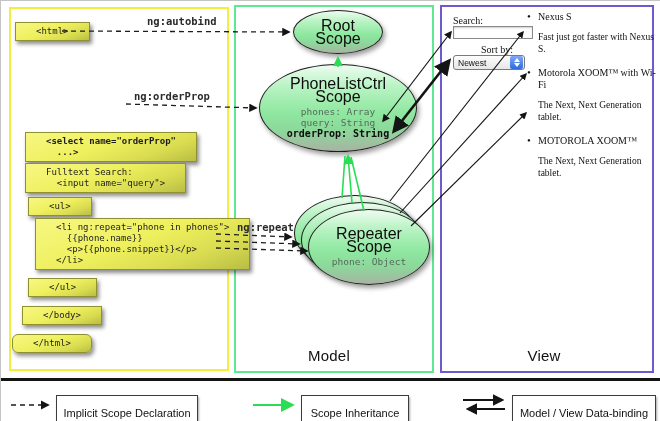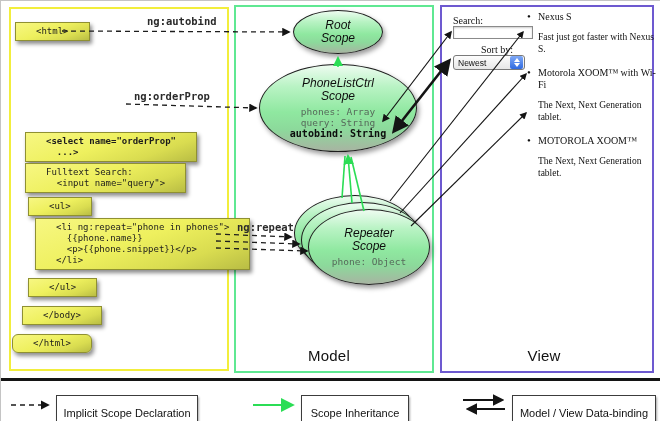--- a/index.html
+++ b/index.html
@@ -28,21 +28,21 @@
 
   
   .edge-label { position:absolute; z-index:35; font-family:"DejaVu Sans Mono", monospace;
                 font-size:10.5px; font-weight:600; color:#2b2b2b; }
 
   
   .scope { position:absolute; border-radius:50%; border:1.5px solid #1d1d1d;
            background:linear-gradient(180deg,#eefcf1 0%, #b9f3c4 25%, #8fe8a0 55%, #8cd99b 75%, #a8b4a2 100%);
            box-shadow:2px 3px 5px rgba(0,0,0,.4);
            display:flex; flex-direction:column; align-items:center; justify-content:center; z-index:10; }
-  .scope-title { font-size:12px; line-height:13px; color:#0d0d0d; text-align:center; white-space:pre;font-style:italic; }
+  .scope-title { font-size:16px; line-height:13px; color:#0d0d0d; text-align:center; white-space:pre; }
   .scope-prop { font-family:"DejaVu Sans Mono", monospace; font-size:9.5px; line-height:11px; color:#57695b; }
   .scope-prop.bold { font-weight:bold; color:#0d0d0d; font-size:10px; }
   .scope-back { z-index:8; }
   .scope-front { z-index:12; }
 
   
   .v-label { position:absolute; font-family:"Liberation Serif", serif; font-size:10px; color:#111; z-index:20; }
   .v-input { position:absolute; left:452px; top:25px; width:80px; height:13px; z-index:20;
              border:1px solid #8a8a8a; background:#fff; box-shadow:inset 0 1px 2px rgba(0,0,0,.2); }
   .v-select { position:absolute; left:452px; top:54px; width:72px; height:15px; z-index:20;
@@ -143,21 +143,21 @@
   <div class="scope" style="left:292px; top:9px; width:90px; height:44px;">
     <div class="scope-title">Root
 Scope</div>
   </div>
 
   <div class="scope" style="left:258px; top:63px; width:158px; height:88px;">
     <div class="scope-title" style="margin-bottom:3px;">PhoneListCtrl
 Scope</div>
     <div class="scope-prop">phones: Array</div>
     <div class="scope-prop">query: String</div>
-    <div class="scope-prop bold">autobind: String</div>
+    <div class="scope-prop bold">orderProp: String</div>
   </div>
 
   <div class="scope scope-back" style="left:293px; top:194px; width:122px; height:76px;"></div>
   <div class="scope scope-back" style="left:300px; top:201px; width:122px; height:76px;"></div>
   <div class="scope scope-front" style="left:307px; top:208px; width:122px; height:76px;">
     <div class="scope-title">Repeater
 Scope</div>
     <div class="scope-prop" style="margin-top:3px;">phone: Object</div>
   </div>
 

